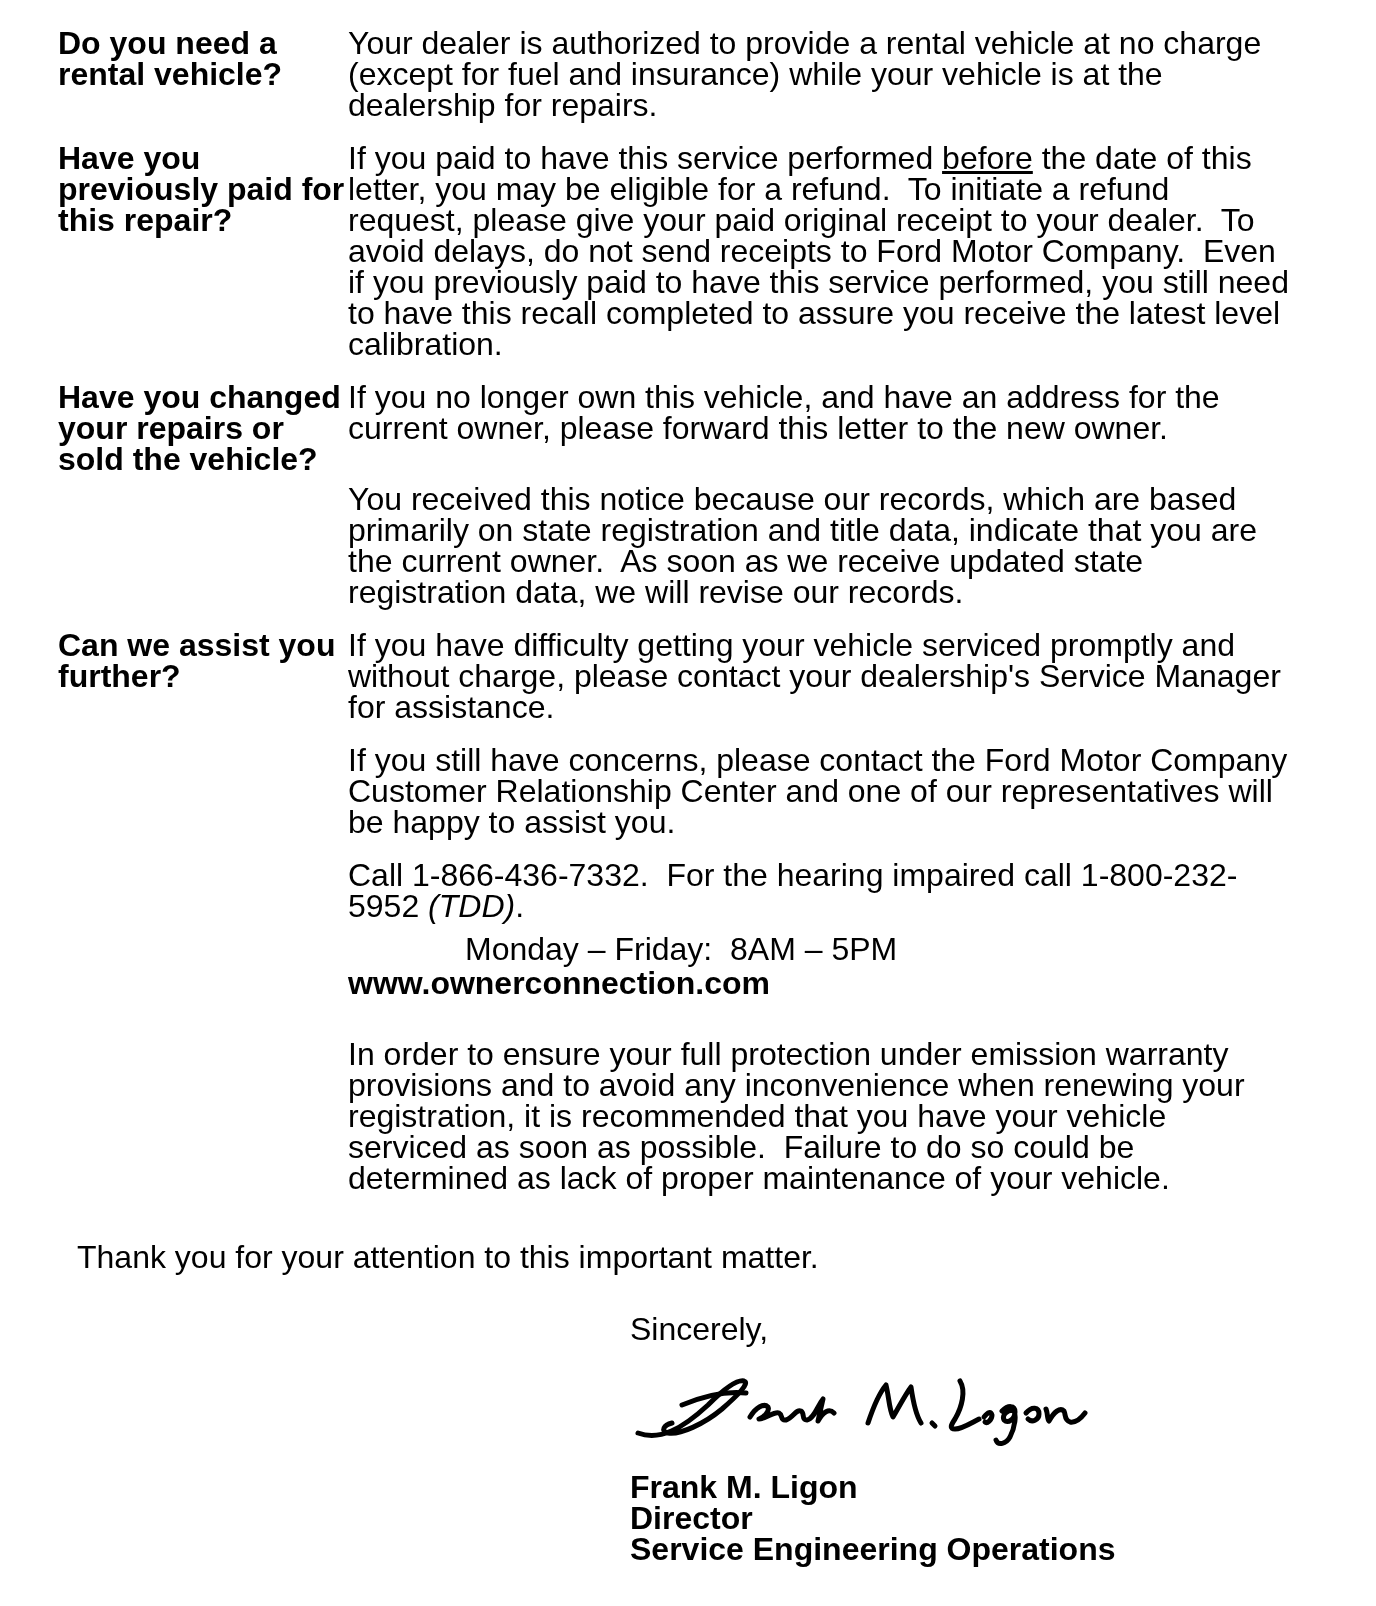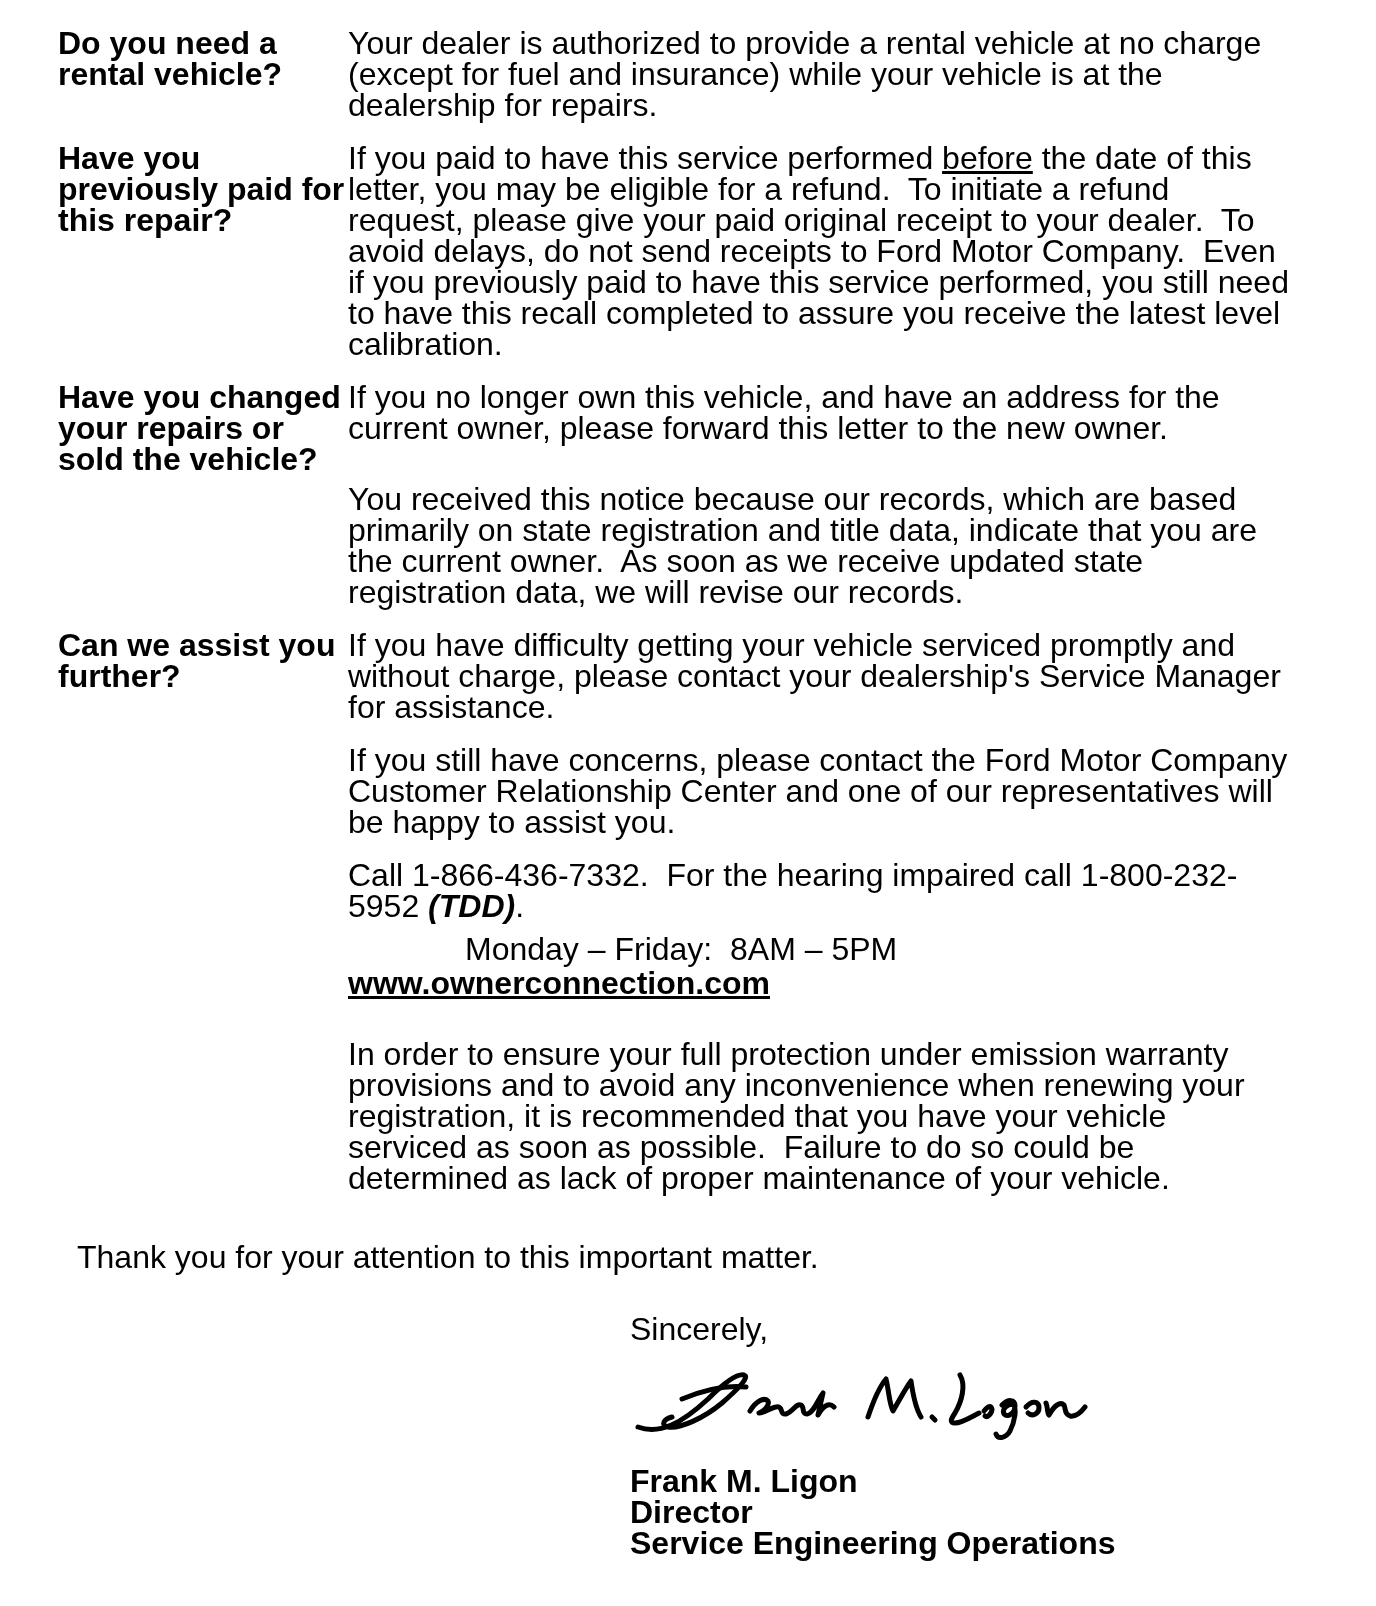--- a/index.html
+++ b/index.html
@@ -26,25 +26,25 @@
   .para { margin: 0 0 22px 0; white-space: pre-wrap; }
   .para.last { margin-bottom: 0; }
   .p-spaced { margin-top: 40px; }
   .p-call { margin-bottom: 12px; }
   .p-hours { margin: 12px 0 9px 0; padding-left: 107px; }
   .p-schedule { margin: 0 0 3px 0; padding-left: 117px; }
   .p-internet { margin: 0; }
   .p-url { margin: 0; }
   .p-warranty { margin: 40px 0 0 0; }
   .run-underline { text-decoration: underline; }
-  .run-italic { font-style: italic; font-weight: bold; }
-  .run-bold-underline { font-weight: 700; text-decoration: underline; }
+  .run-italic { font-style: italic; }
+  .run-bold-underline { font-weight: 700; }
   .thanks { margin: 48px 0 0 19px; white-space: pre-wrap; }
   .closing { margin-left: 572px; }
-  .sincerely { margin: 41px 0 16px 0; }
+  .sincerely { margin: 41px 0 22px 0; }
   .signature { display: block; margin: 0; }
   .signature path { stroke: #000000; stroke-width: 5; fill: none; stroke-linecap: round; stroke-linejoin: round; }
   .signer { margin-top: 17px; font-weight: bold; }
   .signer p { margin: 0; }
 </style>
 </head>
 <body>
 
 <div class="page">
 

